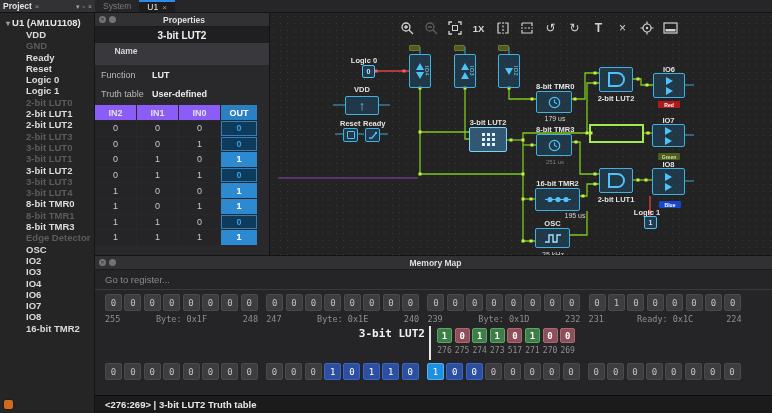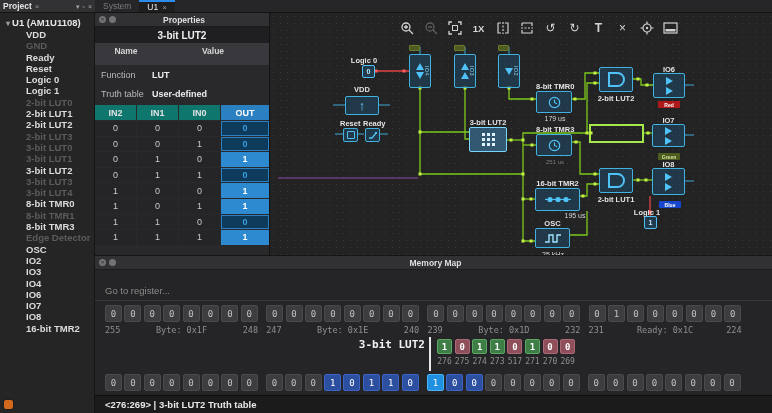--- a/index.html
+++ b/index.html
@@ -35,22 +35,22 @@
   #nv-head { height:21px; background:#39393d; display:flex; font-size:8.5px; font-weight:bold; color:#d5d5d5; }
   #nv-head .nc { width:62px; text-align:center; line-height:15px; }
   #nv-head .vc { flex:1; text-align:center; line-height:15px; }
   .prop-row { display:flex; align-items:center; height:19px; font-size:9px; }
   .prop-row .pname { width:57px; padding-left:6px; color:#b9b9b9; }
   .prop-row .pval  { color:#ececec; font-weight:bold; }
   
   #tt { margin-top:2px; }
   .tt-row, #tt-head { display:flex; gap:1px; margin-bottom:1px; }
   .tt-cell { width:41px; height:14.6px; background:#252527; color:#c9c9c9; font-size:9px; display:flex; align-items:center; justify-content:center; }
-  .tt-cell:last-child { width:48px; }
-  .tt-h { background:#0f766e; color:#e2e2e2; font-weight:bold; height:15px; }
+  .tt-cell:last-child { width:36px; }
+  .tt-h { background:#8b5cf6; color:#e2e2e2; font-weight:bold; height:15px; }
   .tt-out-h { background:#2b80c2; color:#fff; }
   .tt-cell.out0 { background:#0e3a5c; border:1px solid #2b80c2; color:#37a0e0; font-weight:bold; }
   .tt-cell.out1 { background:#2e8ad0; color:#fff; font-weight:bold; }
   #tt-foot { display:flex; gap:1px; }
   #tt-foot .f-blank { width:125px; height:14px; background:#202022; }
   #tt-foot .f-inv { width:48px; height:14px; background:#303036; color:#e0e0e0; font-size:8.5px; font-weight:bold; display:flex; align-items:center; justify-content:center; }
 
   
   #canvas { position:absolute; left:270px; top:13px; width:502px; height:242px; background-color:#232324;
             background-image:radial-gradient(circle, #3a3a3b 0.8px, transparent 0.9px); background-size:7px 7px; overflow:hidden; }
@@ -79,21 +79,21 @@
   .dgate { width:17px; height:15px; border:2px solid #4fc3f7; border-radius:0 9px 9px 0; }
   .vdd-arrow { color:#6fd0ff; font-size:13px; font-weight:bold; line-height:1; }
   .tri-up { width:0; height:0; border-left:4px solid transparent; border-right:4px solid transparent; border-bottom:7px solid #4fc3f7; }
   .tri-down { width:0; height:0; border-left:4px solid transparent; border-right:4px solid transparent; border-top:7px solid #4fc3f7; }
   .tri-right { width:0; height:0; border-top:4px solid transparent; border-bottom:4px solid transparent; border-left:7px solid #4fc3f7; }
   .inner-sq { width:8px; height:8px; border:1.5px solid #4fc3f7; border-radius:1px; }
   .vstack { display:flex; flex-direction:column; gap:2px; align-items:center; }
 
   
   #mem { position:absolute; left:95px; top:255px; width:677px; height:158px; background:#252527; border-top:1px solid #141414; }
-  #goto-row { height:20px; border-bottom:1px solid #3a3a3c; display:flex; align-items:center;margin-top:11px; }
+  #goto-row { height:20px; border-bottom:1px solid #3a3a3c; display:flex; align-items:center; }
   #goto-input { background:transparent; border:none; outline:none; color:#cfcfcf; font-size:9.5px; padding-left:10px; width:400px; font-family:"Liberation Sans",sans-serif; }
   #goto-input::placeholder { color:#8a8a8a; }
   .bit-rows { display:flex; padding-left:10px; }
   .bit-group { margin-right:8.2px; }
   .bit-cells { display:flex; gap:2.4px; }
   .bit-cell { width:17px; height:17px; background:#3d3d3f; border:1px solid #4a4a4c; border-radius:2px; color:#c2c2c2;
               font-family:"DejaVu Sans Mono", monospace; font-size:9px; display:flex; align-items:center; justify-content:center; }
   .bit-cell.sel { background:#2d4fa0; border-color:#3c63c6; color:#fff; }
   .bit-cell.cur { background:#1f8fe0; border-color:#4db2f5; color:#fff; }
   #mem-row1 { margin-top:4px; }
@@ -172,21 +172,20 @@
 
   <div id="props">
     <div class="panel-head">
       <div class="circ">×</div>
       <div class="circ"></div>
       <div class="ph-title">Properties</div>
     </div>
     <div id="comp-title">3-bit LUT2</div>
     <div id="nv-head">
       <div class="nc">Name</div>
-      <div class="vc">Value</div>
     </div>
     <div class="prop-row">
       <div class="pname">Function</div>
       <div class="pval">LUT</div>
     </div>
     <div class="prop-row">
       <div class="pname">Truth table</div>
       <div class="pval">User-defined</div>
     </div>
     <div id="tt">

